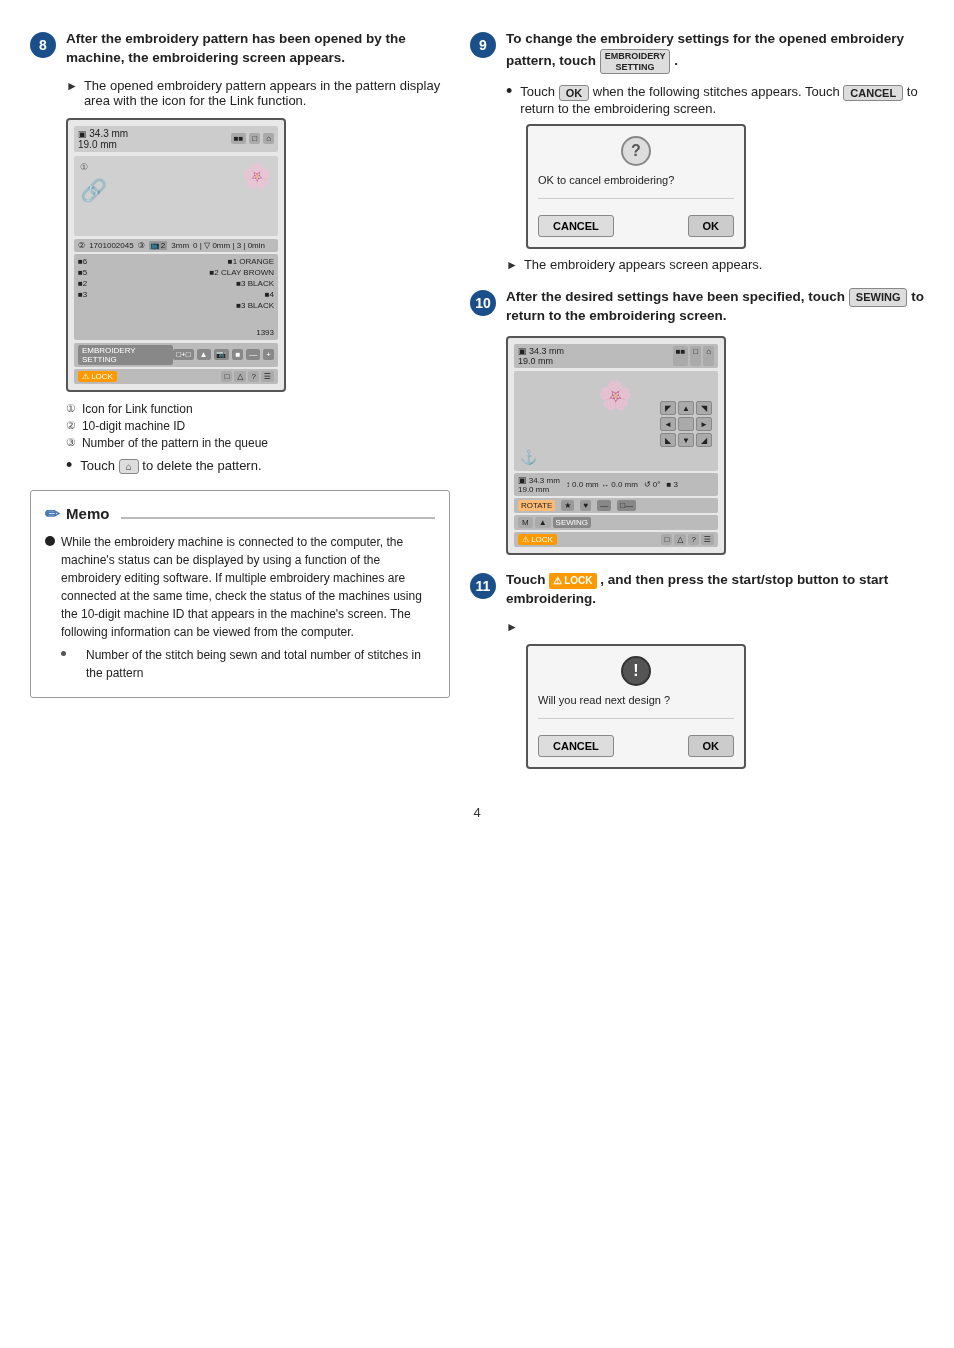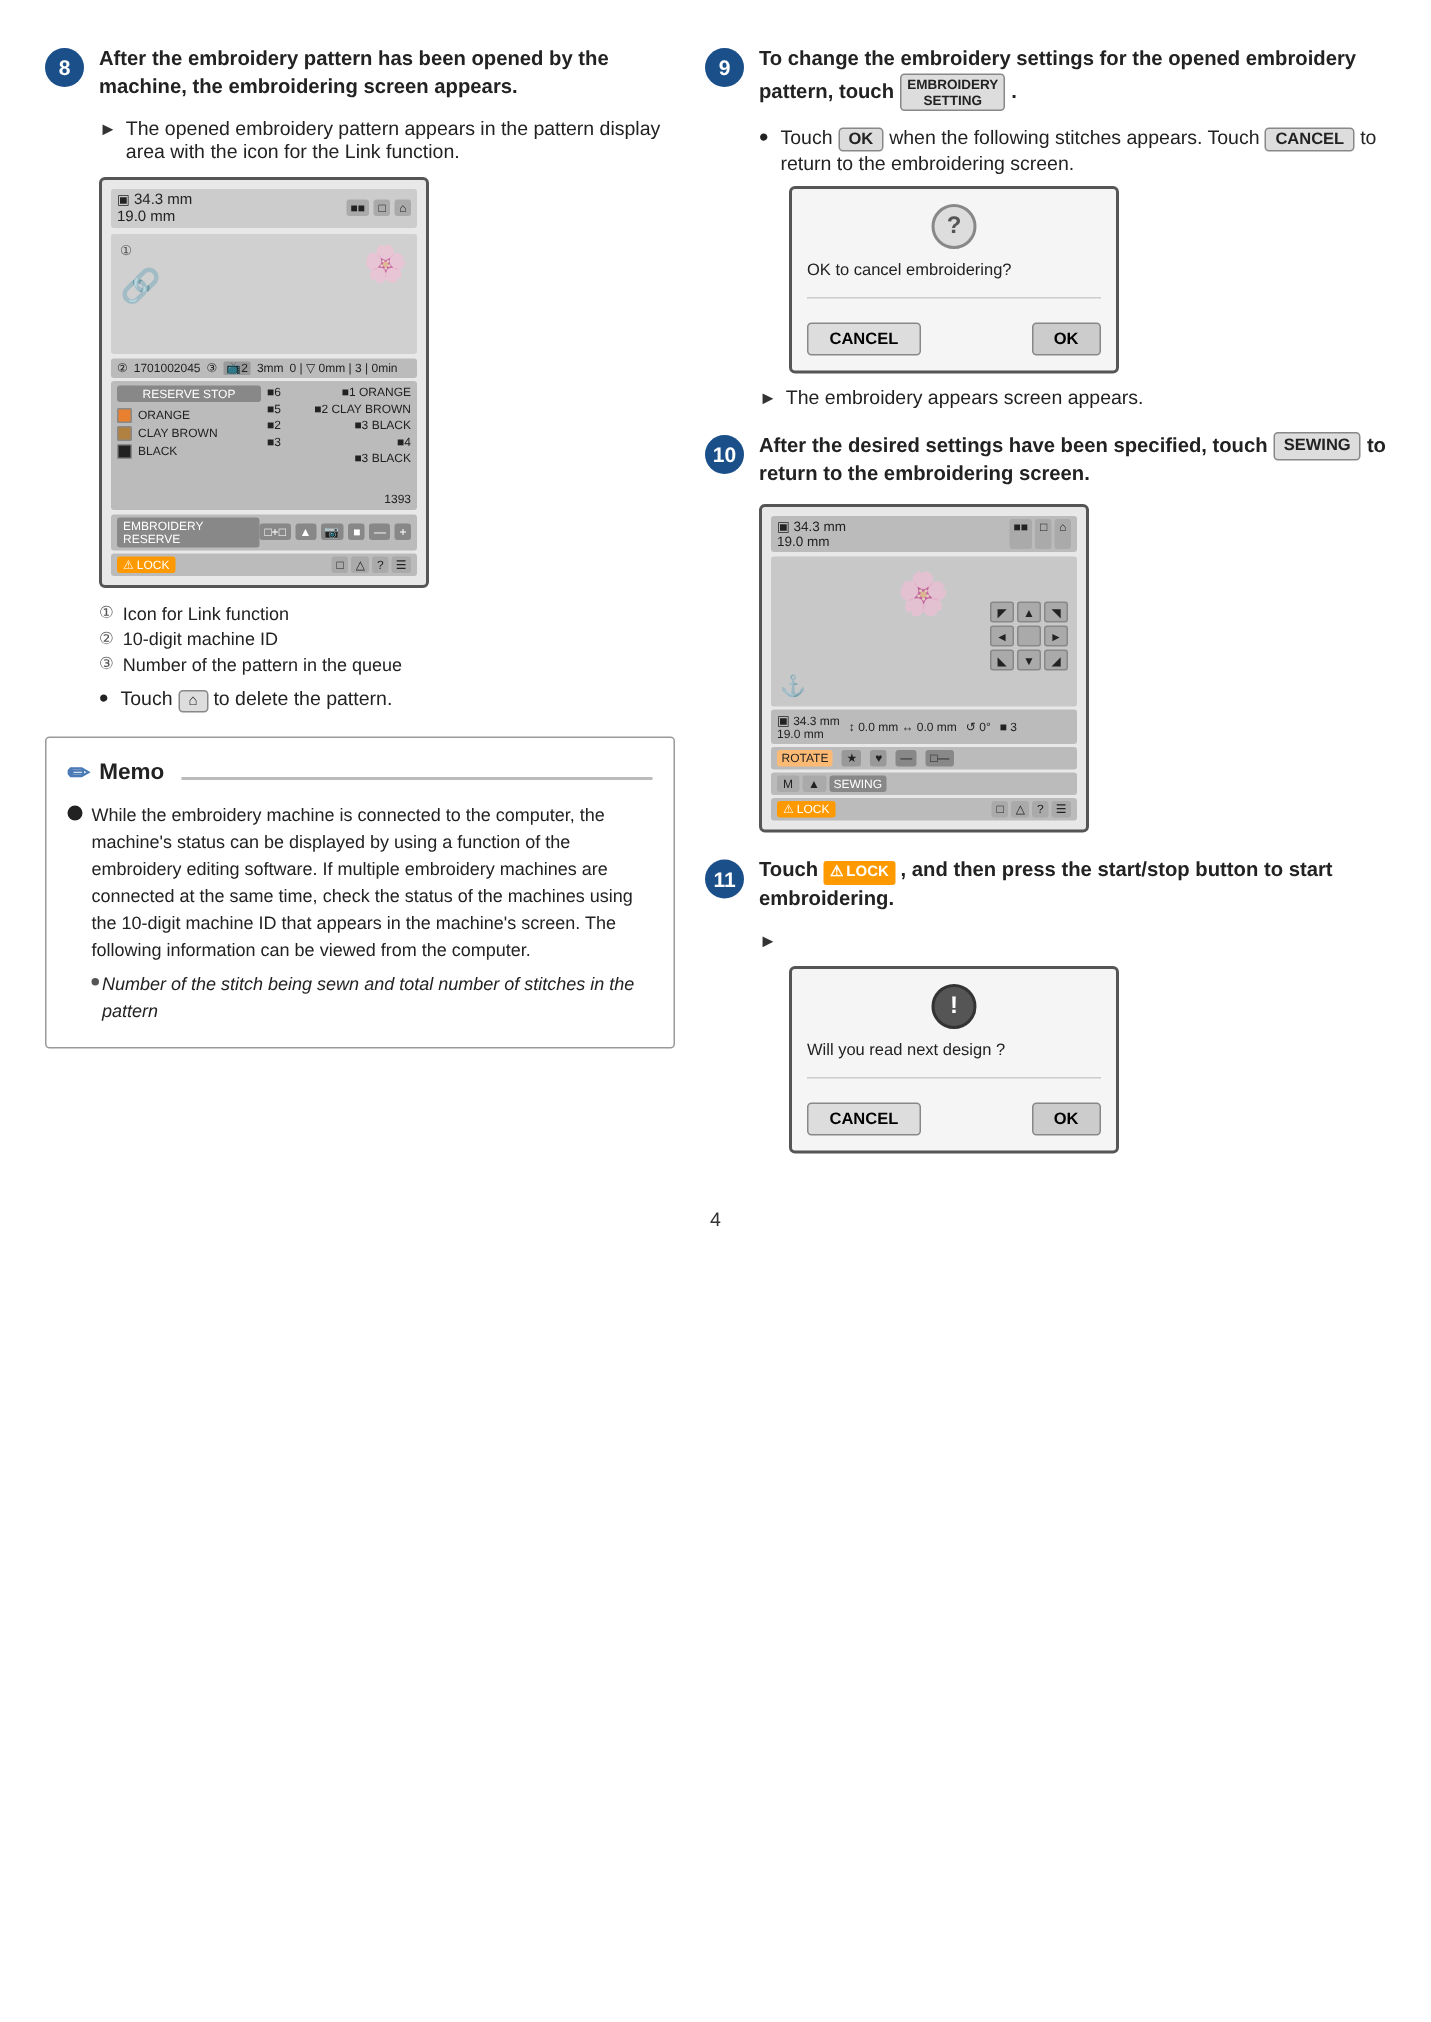--- a/index.html
+++ b/index.html
@@ -186,25 +186,24 @@
       width: 10px;
       height: 10px;
       border-radius: 50%;
       background: #222;
       flex-shrink: 0;
       margin-top: 3px;
     }
     .memo-sub-bullet {
       display: flex;
       align-items: flex-start;
-      gap: 2px;
+      gap: 20px;
       margin-left: 16px;
       margin-bottom: 3px;
       font-size: 12px;
-      font-style: italic;
     }
     .memo-sub-dot {
       width: 5px;
       height: 5px;
       border-radius: 50%;
       background: #555;
       flex-shrink: 0;
       margin-top: 5px;
     }
     
@@ -402,35 +401,20 @@
         <div style="background:#bbb;padding:2px 4px;margin-top:3px;font-size:8px;border-radius:2px;display:flex;align-items:center;gap:4px;">
           <span>②</span>
           <span>1701002045</span>
           <span>③</span>
           <span style="background:#999;padding:0 2px;border-radius:1px;">📺2</span>
           <span>3mm</span>
           <span>0 | ▽ 0mm | 3 | 0min</span>
         </div>
 
         <div style="background:#bbb;padding:3px 4px;margin-top:2px;font-size:8px;border-radius:2px;display:flex;gap:4px;">
-          <div style="flex:1;">
-            <div style="background:#888;color:#fff;padding:1px 3px;border-radius:2px;margin-bottom:3px;text-align:center;font-size:8px;">RESERVE STOP</div>
-            <div class="emb-color-row">
-              <div class="emb-color-swatch" style="background:#e88030;"></div>
-              <span>ORANGE</span>
-            </div>
-            <div class="emb-color-row">
-              <div class="emb-color-swatch" style="background:#b08040;"></div>
-              <span>CLAY BROWN</span>
-            </div>
-            <div class="emb-color-row">
-              <div class="emb-color-swatch" style="background:#222;"></div>
-              <span>BLACK</span>
-            </div>
-          </div>
           <div style="flex:1;">
             <div style="display:flex;flex-direction:column;gap:2px;">
               <div style="display:flex;justify-content:space-between;">
                 <span>■6</span>
                   <span>■1 ORANGE</span>
               </div>
               <div style="display:flex;justify-content:space-between;">
                 <span>■5</span>
                   <span>■2 CLAY BROWN</span>
               </div>
@@ -447,21 +431,21 @@
                   <span>■3 BLACK</span>
               </div>
             </div>
             <div style="margin-top:18px;text-align:right;font-size:8px;">
               <span>1393</span>
             </div>
           </div>
         </div>
 
         <div class="emb-footer-bar">
-          <span class="emb-btn-small">EMBROIDERY RESERVE</span>
+          <span class="emb-btn-small">EMBROIDERY SETTING</span>
           <span style="display:flex;gap:3px;">
             <span style="background:#888;color:#fff;padding:1px 3px;border-radius:2px;font-size:8px;">□+□</span>
             <span style="background:#888;color:#fff;padding:1px 3px;border-radius:2px;font-size:8px;">▲</span>
             <span style="background:#888;color:#fff;padding:1px 3px;border-radius:2px;font-size:8px;">📷</span>
             <span style="background:#888;color:#fff;padding:1px 3px;border-radius:2px;font-size:8px;">■</span>
             <span style="background:#888;color:#fff;padding:1px 3px;border-radius:2px;font-size:8px;">—</span>
             <span style="background:#888;color:#fff;padding:1px 3px;border-radius:2px;font-size:8px;">+</span>
           </span>
         </div>
         <div style="display:flex;align-items:center;justify-content:space-between;background:#bbb;padding:2px 4px;border-radius:2px;margin-top:2px;font-size:8px;">

